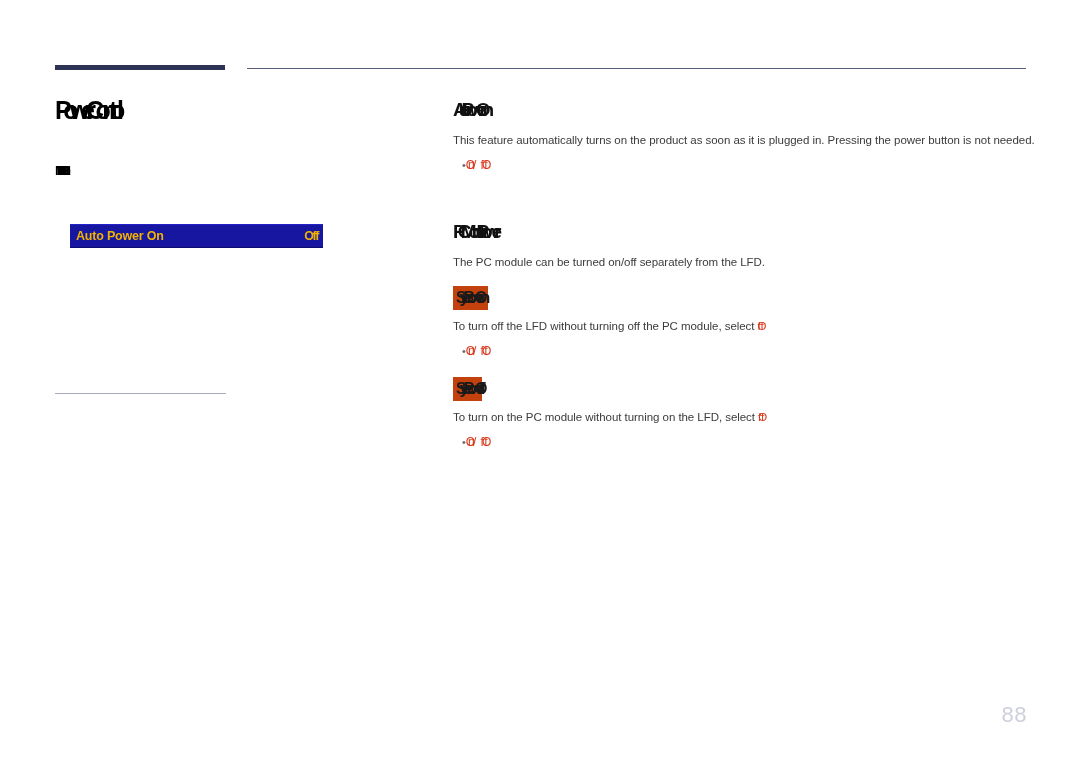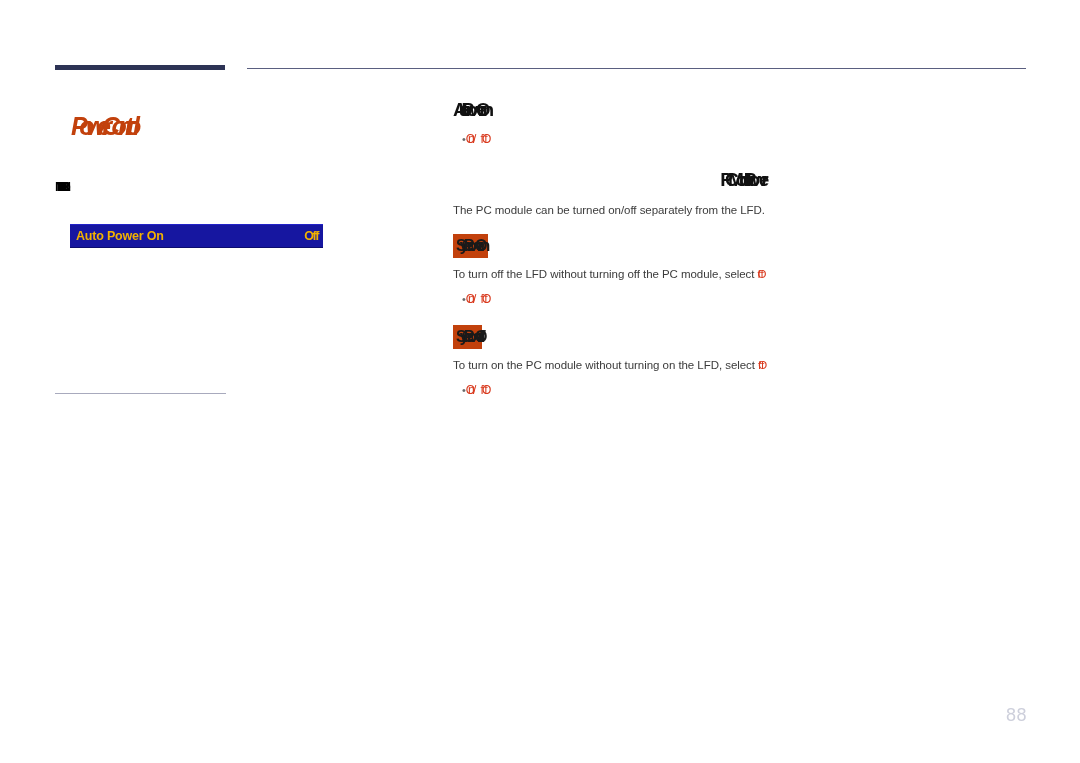--- a/index.html
+++ b/index.html
@@ -42,27 +42,26 @@
   
   .col-left {
     position: absolute;
     left: 55px;
     top: 95px;
     width: 360px;
   }
   .section-title {
     font-size: 25px;
     font-weight: 700;
-    color: #c2410c;
+    color: #000000;
     letter-spacing: -8.5px;
     white-space: pre;
     line-height: 30px;
-    margin: 16px;
+    margin: 0;
     height: 32px;
-    font-style: italic;
   }
   .breadcrumb {
     margin-top: 20px;
     font-size: 13px;
     font-weight: 700;
     color: #1a1a1a;
     letter-spacing: -7.5px;
     white-space: pre;
     line-height: 16px;
     height: 17px;
@@ -131,22 +130,21 @@
   .sub-title {
     font-size: 19px;
     font-weight: 700;
     color: #111111;
     letter-spacing: -8px;
     white-space: pre;
     line-height: 24px;
     margin: 0 0 10px 0;
   }
   .sub-title.second {
-    margin-top: 22px;
-    text-align: center;
+    margin-top: 48px;
   }
   .para {
     font-size: 11.5px;
     color: #3b3b3b;
     line-height: 16px;
     letter-spacing: -0.05px;
     margin: 0;
     white-space: pre;
   }
   .para .accent {
@@ -190,21 +188,21 @@
     line-height: 19px;
   }
   .block-gap-a { margin-top: 16px; }
   .block-gap-b { margin-top: 19px; }
 
   
   .page-number {
     position: absolute;
     right: 53px;
     bottom: 33px;
-    font-size: 18px;
+    font-size: 22px;
     color: #cdcfdb;
     letter-spacing: 0.5px;
     line-height: 30px;
   }
 </style>
 </head>
 <body>
 
 <div class="top-rules">
   <div class="rule-thick"></div>
@@ -227,20 +225,21 @@
 </div>
 
 <div class="footnote-wrap">
   <div class="footnote-rule"></div>
 </div>
 
 <div class="col-right">
 
   <h2 class="sub-title">Auto Power On</h2>
 
+  <p class="para">This feature automatically turns on the product as soon as it is plugged in. Pressing the power button is not needed.</p>
 
   <div class="bullet-row">
     <span class="bullet-dot">•</span>
     <span class="bullet-text">Off / On</span>
   </div>
 
   <h2 class="sub-title second">PC Module Power</h2>
 
   <p class="para">The PC module can be turned on/off separately from the LFD.</p>
 

